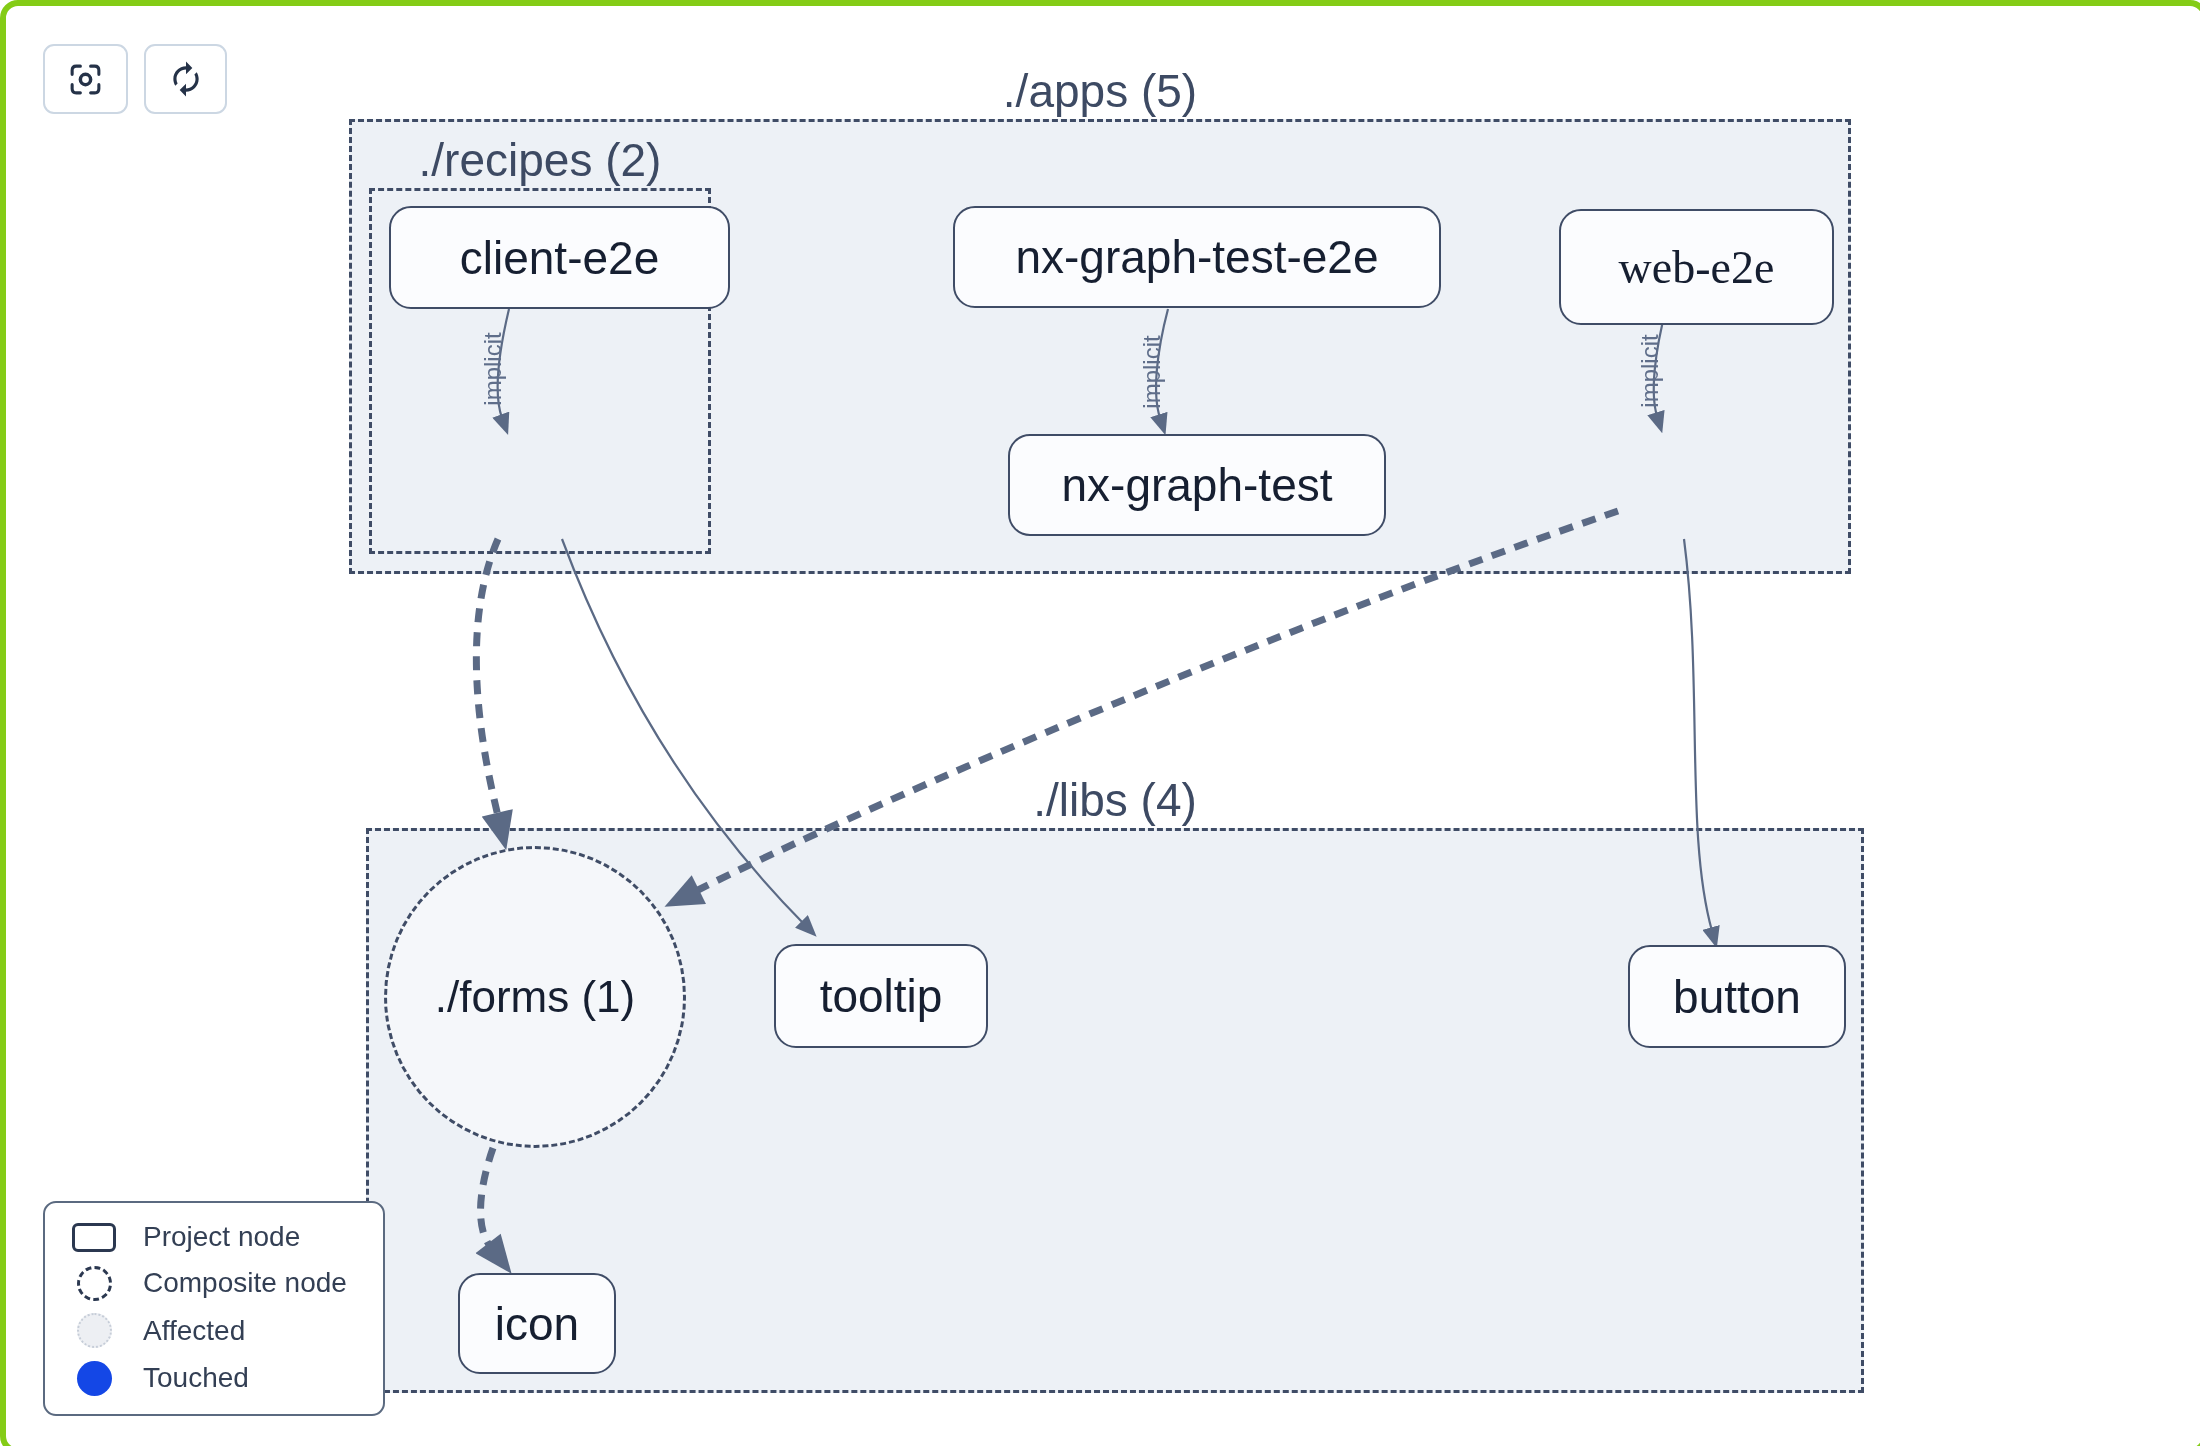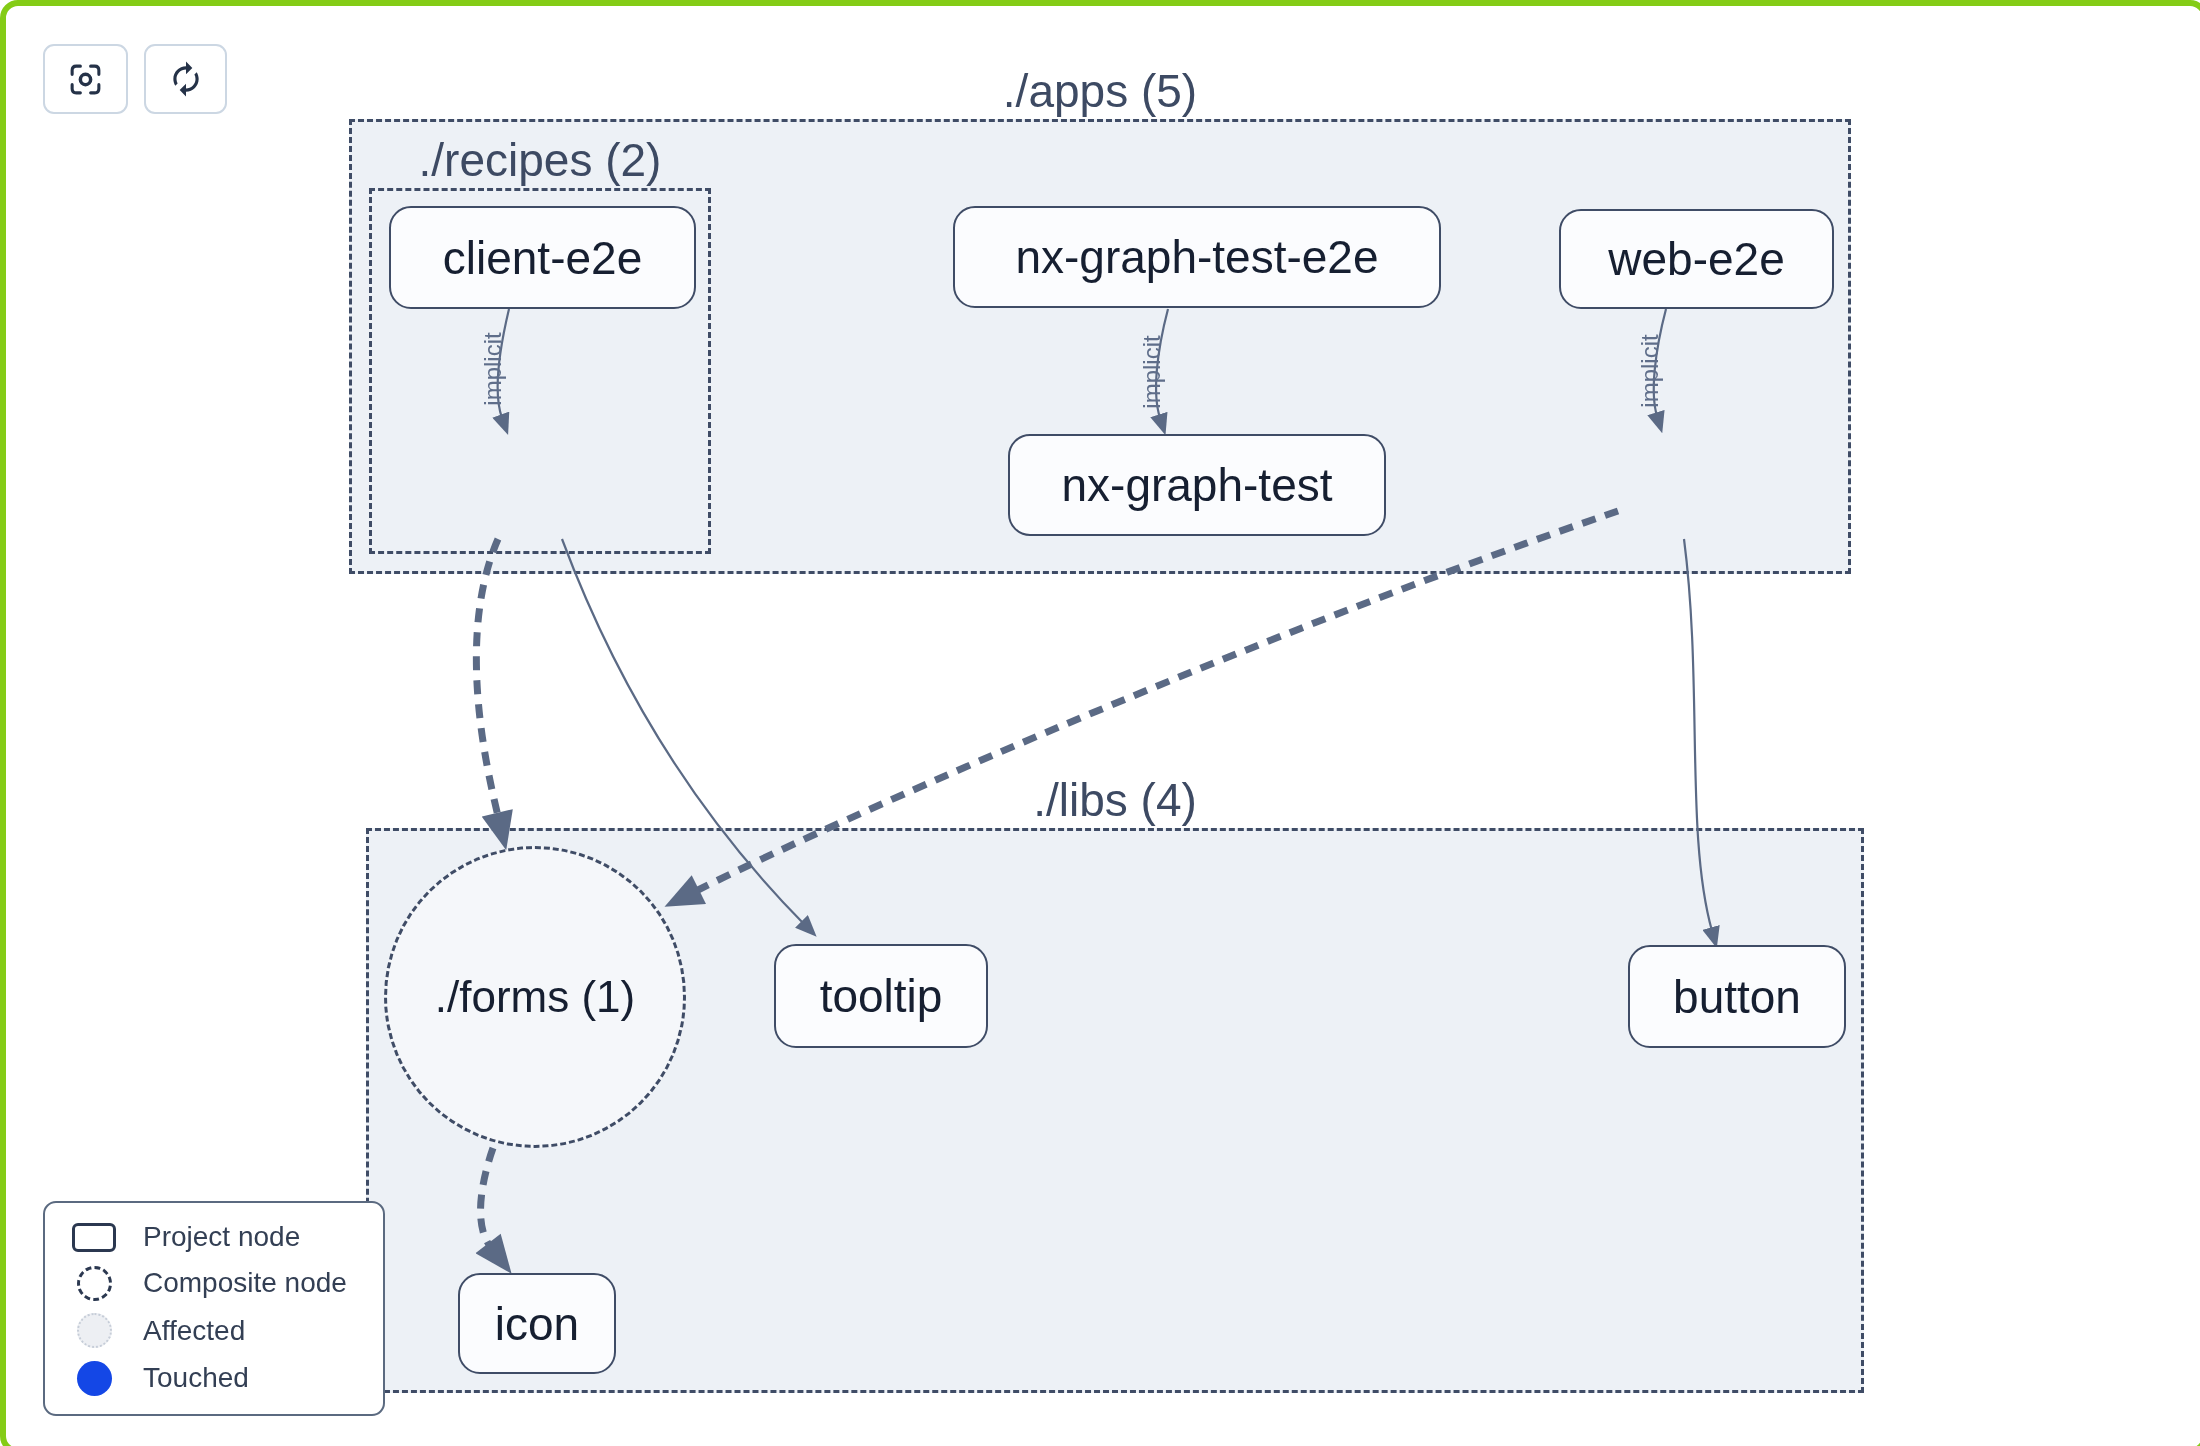--- a/index.html
+++ b/index.html
@@ -64,30 +64,30 @@
 
     <path d="M 492,533 C 450,630 480,760 492,810" fill="none" stroke="#5b6a85" stroke-width="7" stroke-dasharray="14 10" marker-end="url(#arrow-thick)"></path>
     <path d="M 1612,505 C 1290,615 880,790 690,885" fill="none" stroke="#5b6a85" stroke-width="7" stroke-dasharray="14 10" marker-end="url(#arrow-thick)"></path>
     <path d="M 487,1142 C 472,1185 470,1222 484,1240" fill="none" stroke="#5b6a85" stroke-width="7" stroke-dasharray="14 10" marker-end="url(#arrow-thick)"></path>
   </svg>
 
   <div class="edge-label" style="left:487px;top:363px;">implicit</div>
   <div class="edge-label" style="left:1146px;top:366px;">implicit</div>
   <div class="edge-label" style="left:1644px;top:365px;">implicit</div>
 
-  <div class="node" style="left:383px;top:200px;width:307px;height:103px;">
+  <div class="node" style="left:383px;top:200px;width:341px;height:103px;">
       <span>client-e2e</span>
     </div>
   <div class="node" style="left:947px;top:200px;width:488px;height:102px;">
       <span>nx-graph-test-e2e</span>
     </div>
   <div class="node" style="left:1002px;top:428px;width:378px;height:102px;">
       <span>nx-graph-test</span>
     </div>
-  <div class="node" style="left:1553px;top:203px;width:275px;height:100px;">
+  <div class="node" style="left:1553px;top:203px;width:275px;height:116px;font-family:Liberation Serif, serif;">
       <span>web-e2e</span>
     </div>
   <div class="node" style="left:768px;top:938px;width:214px;height:104px;">
       <span>tooltip</span>
     </div>
   <div class="node" style="left:1622px;top:939px;width:218px;height:103px;">
       <span>button</span>
     </div>
   <div class="node" style="left:452px;top:1267px;width:158px;height:101px;">
       <span>icon</span>

